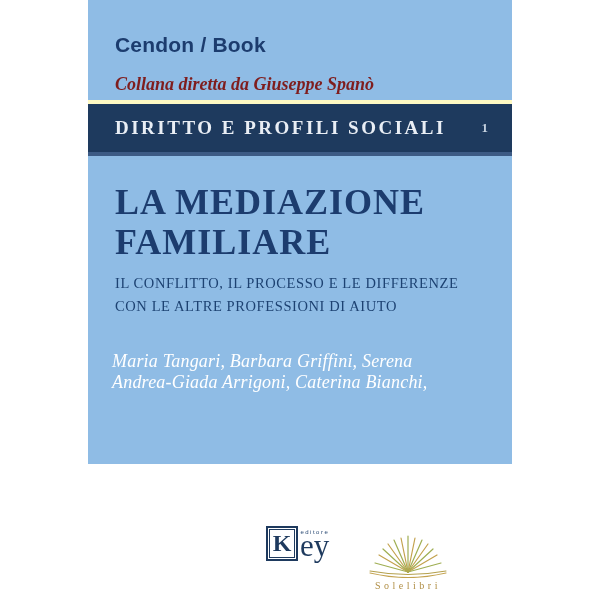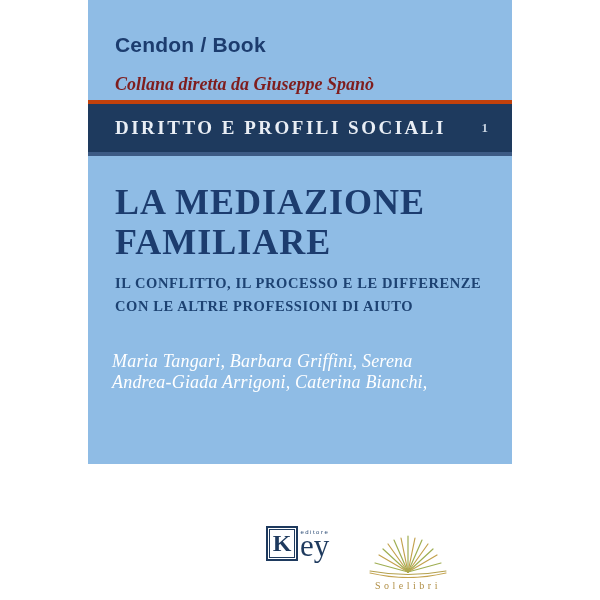--- a/index.html
+++ b/index.html
@@ -17,41 +17,41 @@
     font-size:21px;color:#1c3c6e;letter-spacing:0.2px;
   }
   .collana{
     position:absolute;left:27px;top:74px;
     font-family:"Liberation Serif",serif;font-weight:bold;font-style:italic;
     font-size:18px;color:#7f1d1d;
   }
   .series-band{
     position:absolute;left:0;top:100px;width:424px;height:56px;
     box-sizing:border-box;background:#1e3a5e;
-    border-top:4px solid #c2410c;border-bottom:4px solid #3d5b85;
+    border-top:4px solid #fef9c3;border-bottom:4px solid #3d5b85;
     display:flex;align-items:center;justify-content:space-between;
     padding:0 24px 0 27px;
     gap:20px;
   }
   .series-title{
     font-family:"Liberation Serif",serif;font-weight:bold;
     font-size:19px;color:#e9eef5;letter-spacing:2.5px;
   }
   .series-number{
     font-family:"Liberation Serif",serif;font-weight:bold;
     font-size:13px;color:#c6d2e0;
   }
   .book-title{
     position:absolute;left:27px;top:182px;
     font-family:"Liberation Serif",serif;font-weight:bold;
     font-size:36px;line-height:40px;color:#1c3c6e;letter-spacing:1px;
   }
   .subtitle{
     position:absolute;left:27px;top:272px;
-    font-family:"Liberation Serif",serif;font-weight:bold;
+    font-family:"Liberation Serif",serif;font-weight:normal;
     font-size:14.5px;line-height:23px;color:#1d4272;letter-spacing:0.6px;
   }
   .authors{
     position:absolute;left:24px;top:351px;width:385px;
     font-family:"Liberation Serif",serif;font-style:italic;
     font-size:18px;line-height:21px;color:#ffffff;letter-spacing:0.2px;
   }
   
   .key-logo{
     position:absolute;left:178px;top:526px;display:flex;align-items:flex-start;

